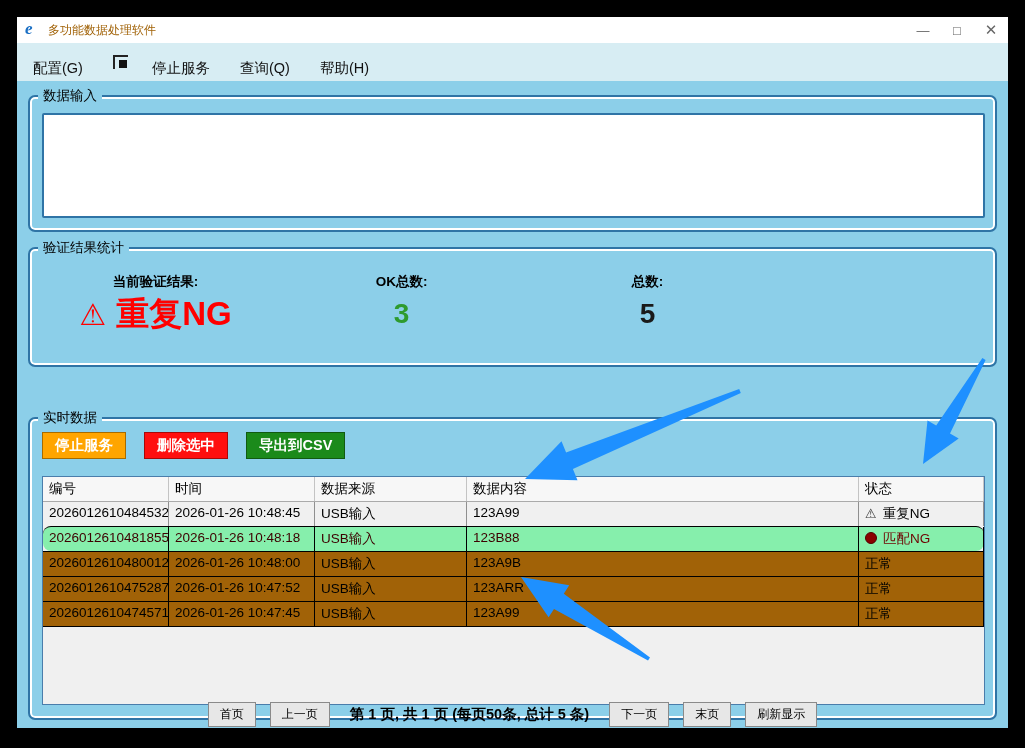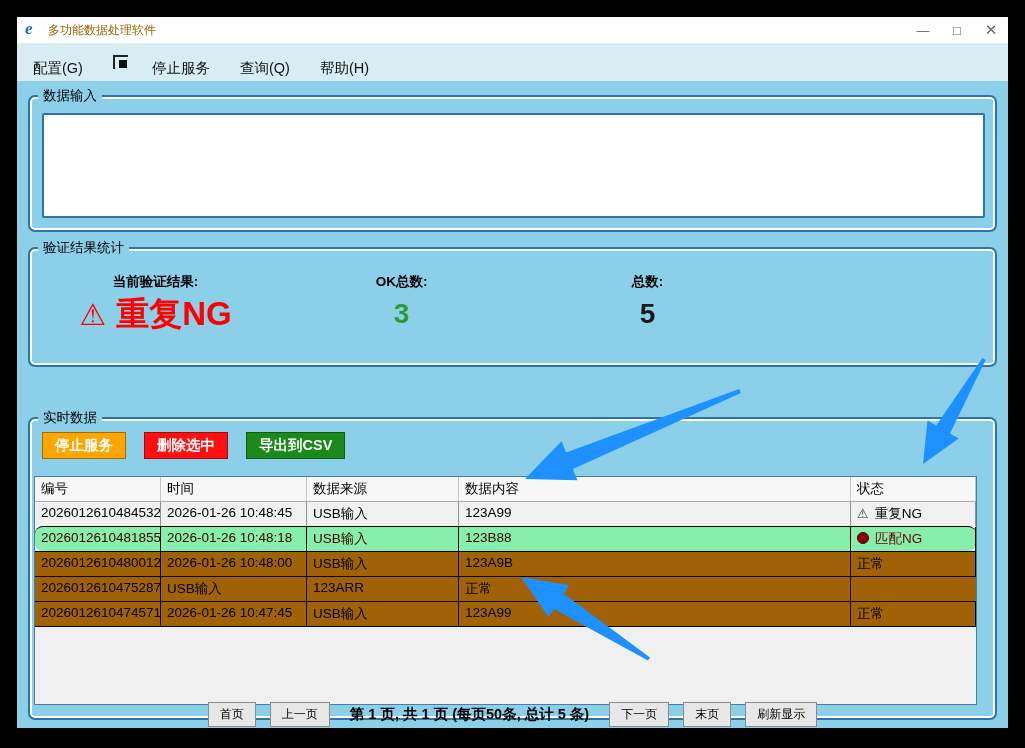--- a/index.html
+++ b/index.html
@@ -50,21 +50,21 @@
 
   #gb-rt { top:301px; height:303px;margin-top:35px; }
   .action-row { position:absolute; left:12px; top:13px; display:flex; gap:18px; }
   .action-btn { border:1px solid rgba(0,0,0,.35); color:#fff; font-weight:bold; font-size:14.5px;
                 padding:3px 12px; cursor:pointer; font-family:inherit; }
   .btn-clear  { background:#ffa500; }
   .btn-delete { background:#ff0f0f; }
   .btn-export { background:#1b8a1b; }
 
   
-  .rt-table { position:absolute; left:4px; top:57px; width:943px; height:229px;
+  .rt-table { position:absolute; left:12px; top:57px; width:943px; height:229px;
               background:#f0f0f0; border:1.5px solid #4a7dab; overflow:hidden; }
   .tr { display:grid; grid-template-columns:126px 146px 152px 392px 1fr; }
   .tr .td, .tr .th { padding:3px 0 3px 6px; font-size:13.5px; white-space:nowrap; overflow:hidden; }
   .thead { background:#f7f7f7; border-bottom:1px solid #aaa; }
   .thead .th { border-right:1px solid #c4c4c4; color:#000; }
   .row-dup  { background:#f0f0f0; }
   .row-dup .td { border-right:1px solid #8f8f8f; color:#000; }
   .row-ng   { background:#86efac; border-top:1.5px solid #000;border-radius:8px; }
   .row-ng .td { border-right:1px solid #000; color:#3d0000; }
   .row-ok   { background:#a16207; border-top:1.5px solid #000; }
@@ -174,20 +174,21 @@
           <div class="tr row-ok">
             <span class="td">2026012610480012</span>
             <span class="td">2026-01-26 10:48:00</span>
             <span class="td">USB输入</span>
             <span class="td">123A9B</span>
             <span class="td status">正常</span>
           </div>
 
           <div class="tr row-ok">
             <span class="td">2026012610475287</span>
+            <span class="td">2026-01-26 10:47:52</span>
             <span class="td">USB输入</span>
             <span class="td">123ARR</span>
             <span class="td status">正常</span>
           </div>
 
           <div class="tr row-ok">
             <span class="td">2026012610474571</span>
             <span class="td">2026-01-26 10:47:45</span>
             <span class="td">USB输入</span>
             <span class="td">123A99</span>

